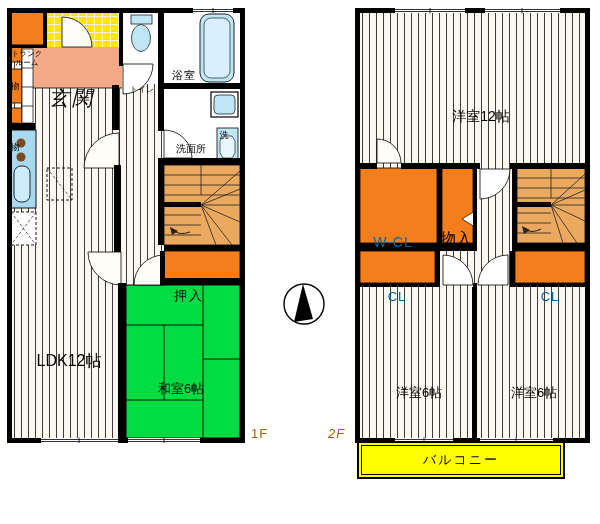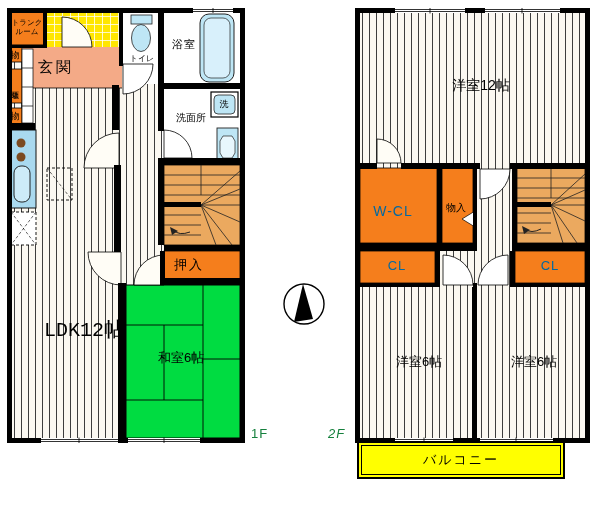--- a/index.html
+++ b/index.html
@@ -1,28 +1,28 @@
 <!DOCTYPE html>
 <html><head>
 <meta charset="utf-8">
 <style>
   html,body{margin:0;padding:0;background:#fff;}
   .canvas{position:relative;width:600px;height:524px;background:#fff;overflow:hidden;
           font-family:"Liberation Sans",sans-serif;}
   .plan{position:absolute;}
   .plan svg{display:block;}
   .lbl{position:absolute;transform:translate(-50%,-50%);color:#000;white-space:nowrap;
-       line-height:1.15;text-align:center;font-family:"Liberation Sans",sans-serif;}
+       line-height:1.15;text-align:center;font-family:"Liberation Sans",sans-serif;margin-top:31px;}
   .lbl.maroon{color:#0369a1;}
   .lbl.vert{writing-mode:vertical-rl;text-orientation:upright;letter-spacing:0;}
   .outdoor{position:absolute;background:#FFFF00;border:2px solid #000;box-sizing:border-box;
            display:flex;align-items:center;justify-content:center;}
   .outdoor .inner-line{position:absolute;inset:2px;border:1px solid #000;pointer-events:none;}
   .outdoor span{position:relative;color:#000;}
-  .floor-tag{position:absolute;font-size:13px;color:#15803d;letter-spacing:1px;}
+  .floor-tag{position:absolute;font-size:13px;color:#a16207;letter-spacing:1px;}
 </style>
 </head>
 <body>
 
 <div class="canvas">
 
   <div class="plan" style="left:7px;top:8px;width:238px;height:435px;">
     <svg width="238" height="435" viewBox="0 0 238 435">
       <defs>
         <pattern id="st1" width="7" height="8" patternUnits="userSpaceOnUse">
@@ -146,26 +146,26 @@
       </g>
     </svg>
 
     <div class="lbl" style="left:20px;top:20px;font-size:7.5px;">
       <div>トランク</div>
       <div>ルーム</div>
     </div>
     <div class="lbl" style="left:8px;top:47px;font-size:9px;">物</div>
     <div class="lbl vert" style="left:8px;top:78px;font-size:7px;">下駄箱</div>
     <div class="lbl" style="left:8px;top:108px;font-size:9px;">物</div>
-    <div class="lbl" style="left:49px;top:59px;font-size:15px;letter-spacing:3px;">玄関</div>
+    <div class="lbl" style="left:65px;top:59px;font-size:20px;letter-spacing:3px;font-style:italic;">玄関</div>
     <div class="lbl" style="left:135px;top:51px;font-size:8px;">トイレ</div>
     <div class="lbl" style="left:177px;top:36px;font-size:11px;letter-spacing:1px;text-align:right;">浴室</div>
     <div class="lbl" style="left:184px;top:110px;font-size:10px;">洗面所</div>
     <div class="lbl" style="left:217px;top:96px;font-size:9px;">洗</div>
-    <div class="lbl" style="left:77px;top:322px;font-size:20px;font-family:Liberation Mono, monospace;">LDK12帖</div>
+    <div class="lbl" style="left:62px;top:322px;font-size:16px;">LDK12帖</div>
     <div class="lbl" style="left:174px;top:350px;font-size:13px;">和室6帖</div>
     <div class="lbl" style="left:182px;top:257px;font-size:13px;letter-spacing:2px;">押入</div>
   </div>
 
 
   <div class="plan" style="left:355px;top:8px;width:218px;height:435px;">
     <svg width="235" height="435" viewBox="0 0 235 435">
       <defs>
         <pattern id="st2" width="7" height="8" patternUnits="userSpaceOnUse">
           <rect width="7" height="8" fill="#FBF8F1"></rect>
@@ -226,21 +226,21 @@
         <path d="M130 1.5 H205 M130 3.5 H205 M167 0 V5.5" stroke="#000" stroke-width="0.8" fill="none"></path>
         <rect x="40" y="430" width="58" height="5" fill="#fff"></rect>
         <path d="M40 431.5 H98 M40 433.5 H98 M69 429.5 V435" stroke="#000" stroke-width="0.8" fill="none"></path>
         <rect x="125" y="430" width="73" height="5" fill="#fff"></rect>
         <path d="M125 431.5 H198 M125 433.5 H198 M161 429.5 V435" stroke="#000" stroke-width="0.8" fill="none"></path>
       </g>
     </svg>
 
     <div class="lbl" style="left:126px;top:77px;font-size:14px;">洋室12帖</div>
     <div class="lbl maroon" style="left:38px;top:203px;font-size:14px;letter-spacing:1px;">W-CL</div>
-    <div class="lbl" style="left:101px;top:200px;font-size:10px;">物入</div>
+    <div class="lbl" style="left:101px;top:200px;font-size:16px;">物入</div>
     <div class="lbl maroon" style="left:42px;top:258px;font-size:13px;letter-spacing:1px;">CL</div>
     <div class="lbl maroon" style="left:195px;top:258px;font-size:13px;letter-spacing:1px;">CL</div>
     <div class="lbl" style="left:64px;top:354px;font-size:13px;">洋室6帖</div>
     <div class="lbl" style="left:179px;top:354px;font-size:13px;">洋室6帖</div>
   </div>
 
   <div class="outdoor" style="left:357px;top:441px;width:208px;height:38px;">
     <div class="inner-line"></div>
     <span style="font-size:13px;letter-spacing:2px;">バルコニー</span>
   </div>

